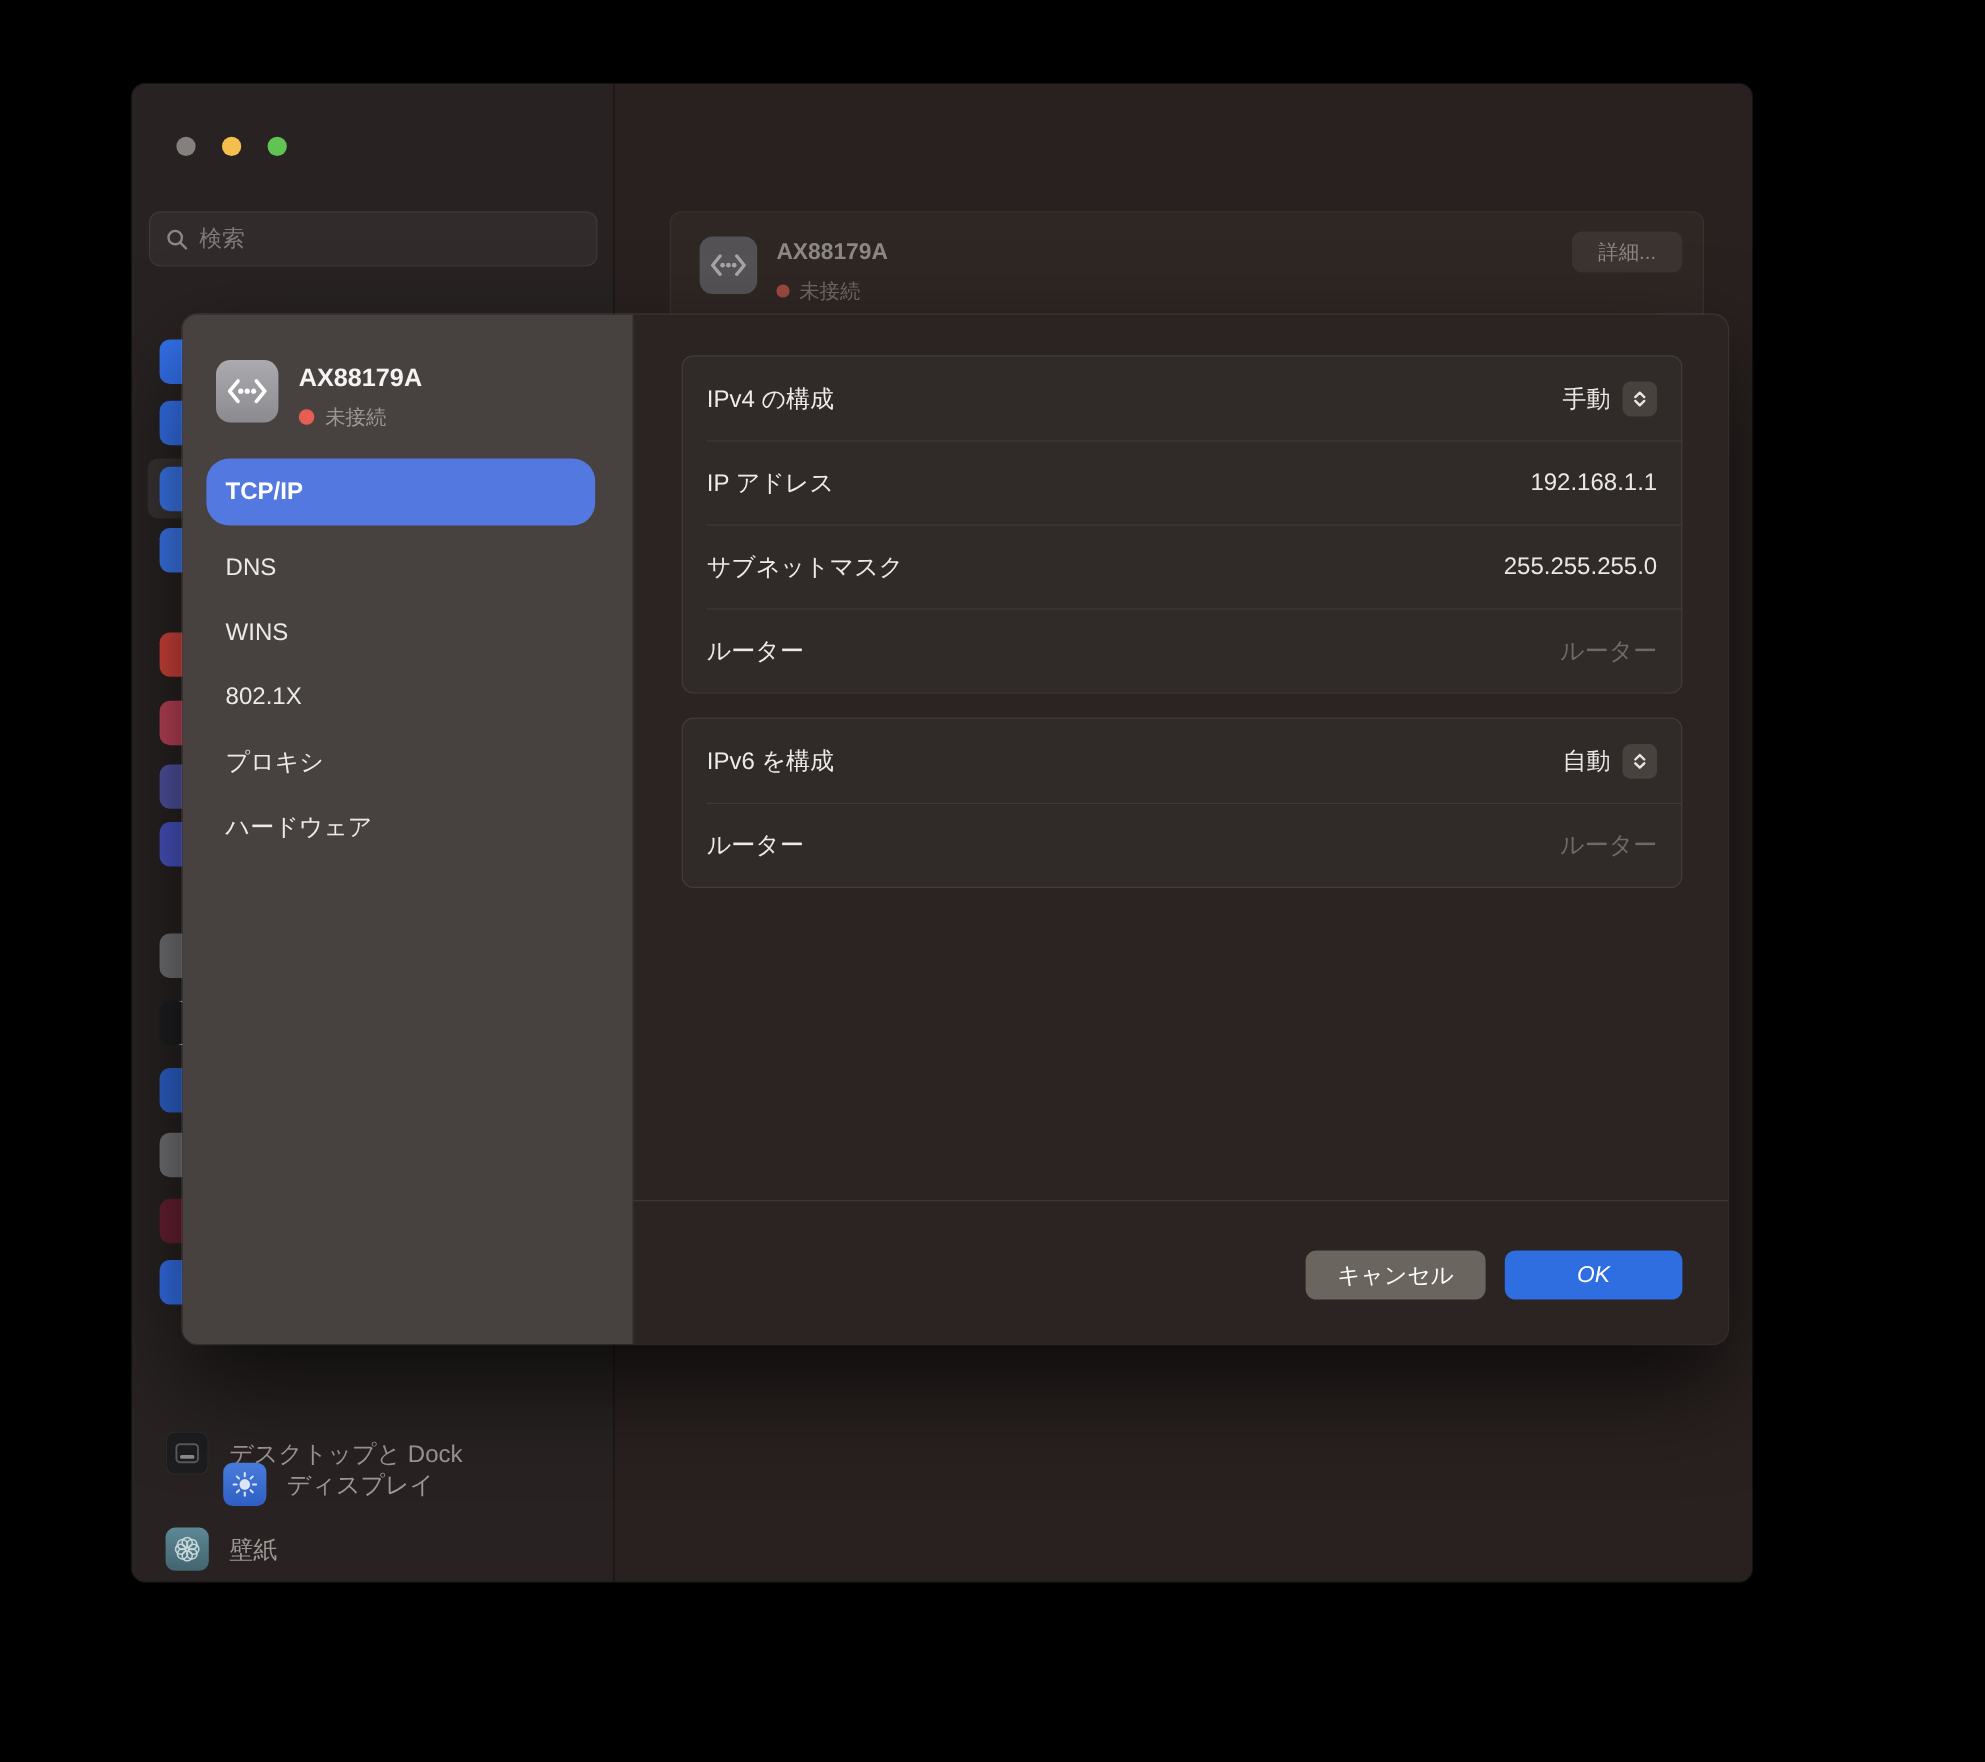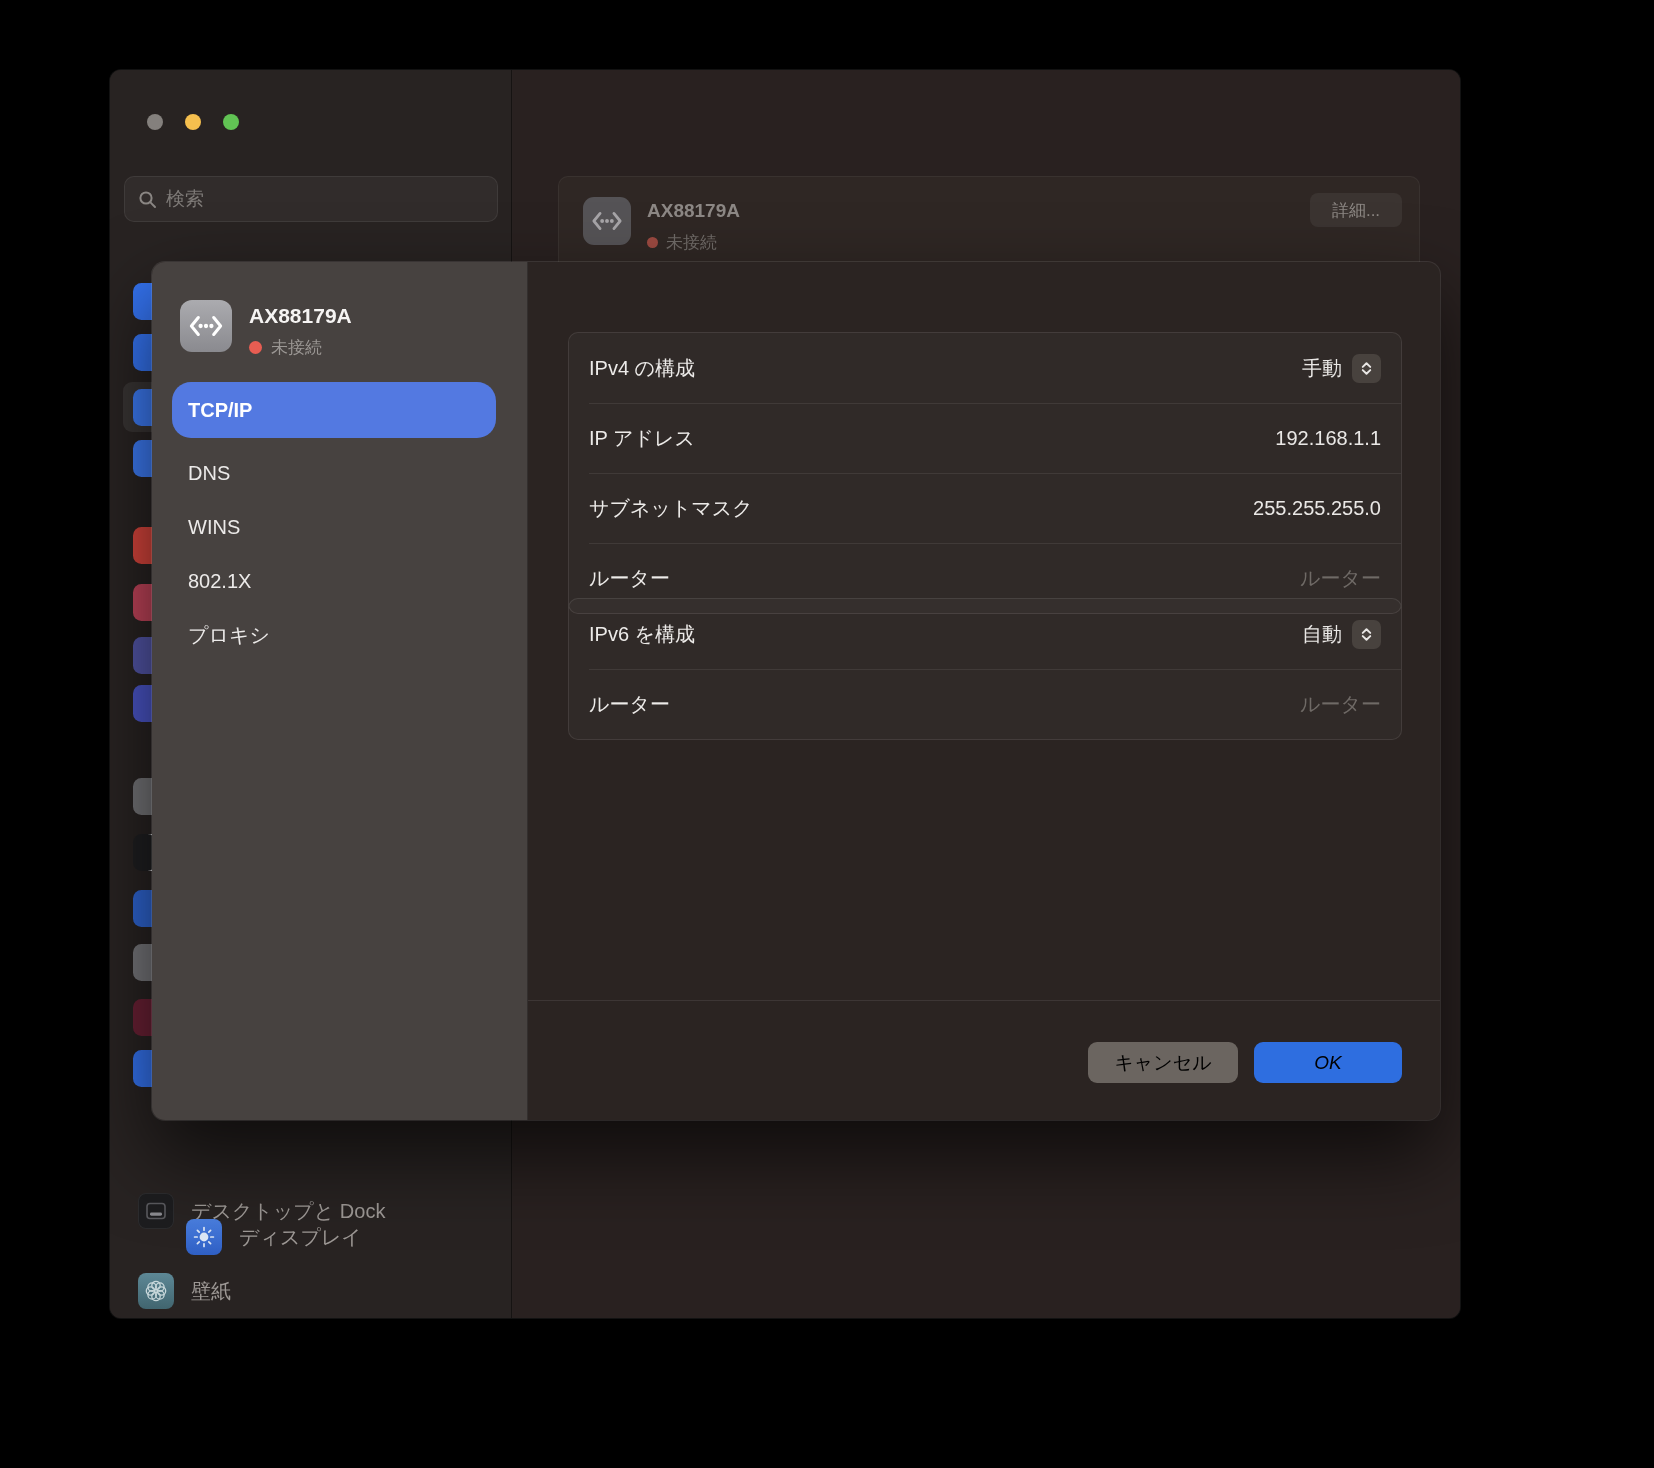--- a/index.html
+++ b/index.html
@@ -73,35 +73,35 @@
 
   .tab { position:absolute; left:20px; width:324px; height:54px; border-radius:19px;
          display:flex; align-items:center; padding-left:16px;
          font-size:20px; color:#eceae9; cursor:default; }
   .tab.selected { height:56px; background:#5379e1; color:#ffffff; font-weight:600; }
 
   .sheet-right { position:absolute; left:376px; top:0; right:0; height:100%; }
   .groupbox { position:absolute; left:40px; width:834px;
               background:rgba(255,255,255,0.028); border:1px solid rgba(255,255,255,0.09);
               border-radius:10px; }
-  .gb1 { top:34px;margin-top:36px; } .gb2 { top:336px; }
+  .gb1 { top:34px; } .gb2 { top:336px; }
   .grow { height:70px; display:flex; align-items:center; justify-content:space-between;
           padding:0 20px; position:relative; }
   .grow + .grow::before { content:""; position:absolute; left:20px; right:0; top:-0.5px;
                           height:1px; background:rgba(255,255,255,0.08); }
   .glabel { font-size:20px; color:#edebe9; }
   .gvalue { font-size:20px; color:#eae8e6; display:flex; align-items:center; gap:10px; }
   .gvalue.placeholder { color:#6f6a66; }
   .stepper { width:29px; height:29px; border-radius:7px; background:#48423e;
              display:flex; align-items:center; justify-content:center; }
 
   .foot-divider { position:absolute; left:0; right:0; top:738px; height:1px; background:rgba(255,255,255,0.085); }
   .btn { position:absolute; top:780px; height:41px; border-radius:9px;
          display:flex; align-items:center; justify-content:center;
-         font-size:19px; color:#000000; cursor:default; }
+         font-size:19px; color:#ffffff; cursor:default; }
   .btn-cancel { left:560px; width:150px; background:#6b6560; }
   .btn-ok { left:726px; width:148px; background:#2e6ee0; font-weight:500;font-style:italic; }
 </style>
 </head>
 <body>
 
 <div class="canvas">
   <div class="window">
 
     <div class="sidebar">
@@ -233,20 +233,21 @@
       <div class="dev-status">
         <div class="dev-dot"></div>
         <span class="dev-status-text">未接続</span>
       </div>
 
       <div class="tab selected" style="top:120px;">TCP/IP</div>
       <div class="tab" style="top:184px;">DNS</div>
       <div class="tab" style="top:238px;">WINS</div>
       <div class="tab" style="top:292px;">802.1X</div>
       <div class="tab" style="top:346px;">プロキシ</div>
+      <div class="tab" style="top:400px;">ハードウェア</div>
     </div>
 
     <div class="sheet-right">
 
       <div class="groupbox gb1">
         <div class="grow">
           <span class="glabel">IPv4 の構成</span>
           <div class="gvalue">
             <span>手動</span>
             <span class="stepper">

